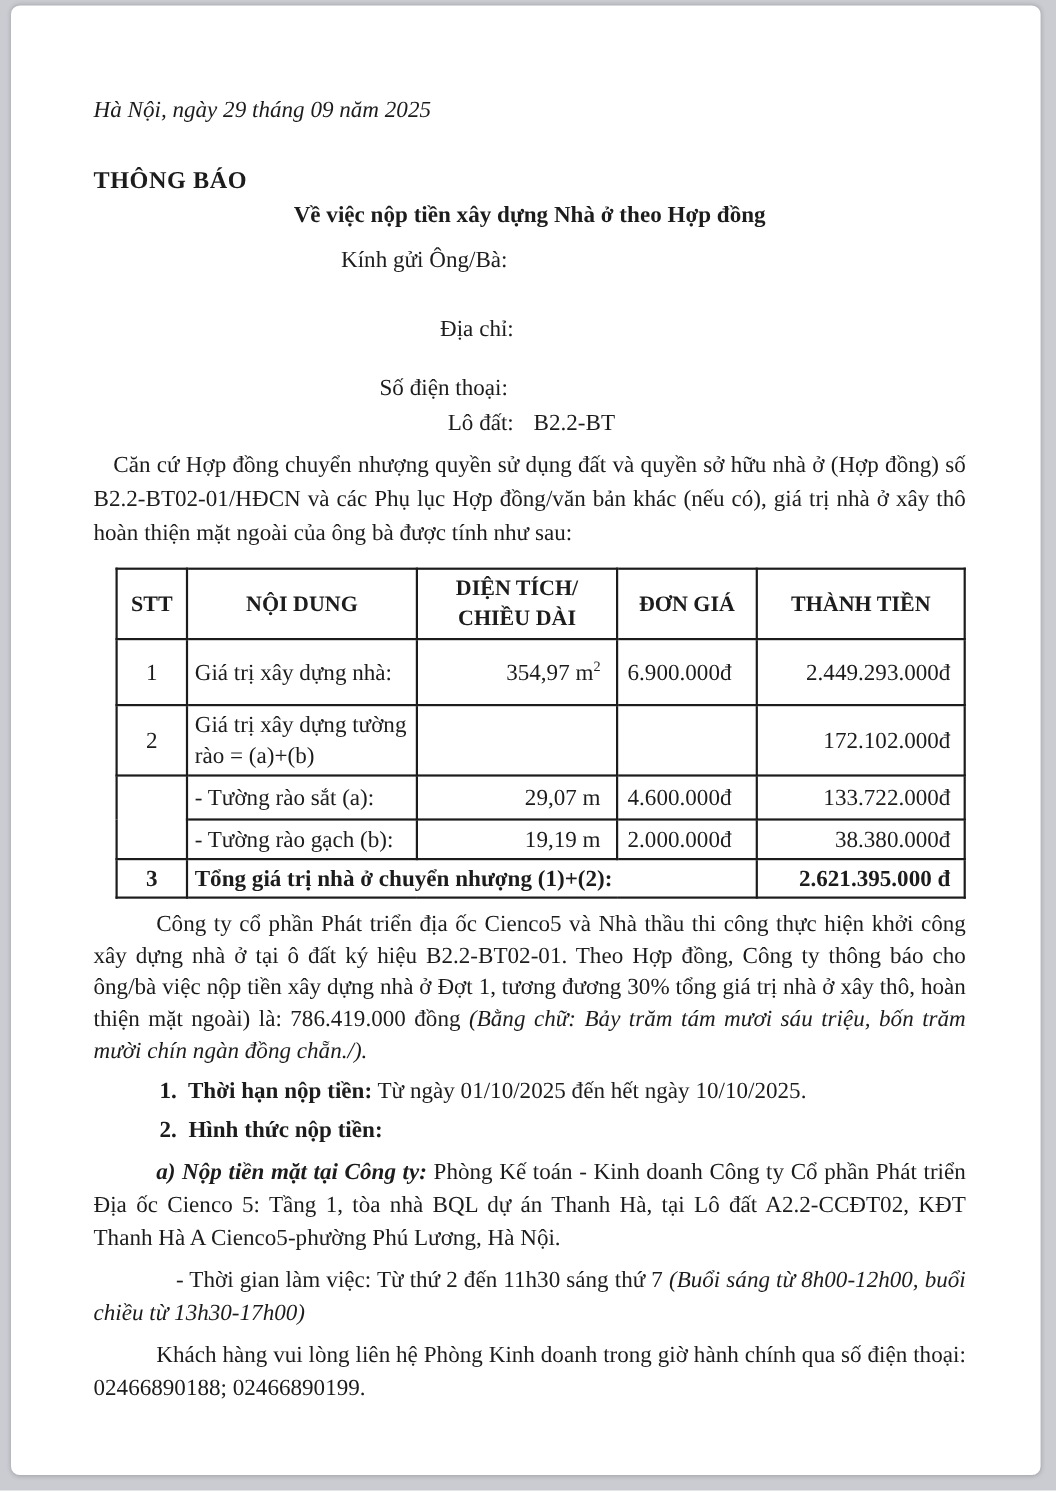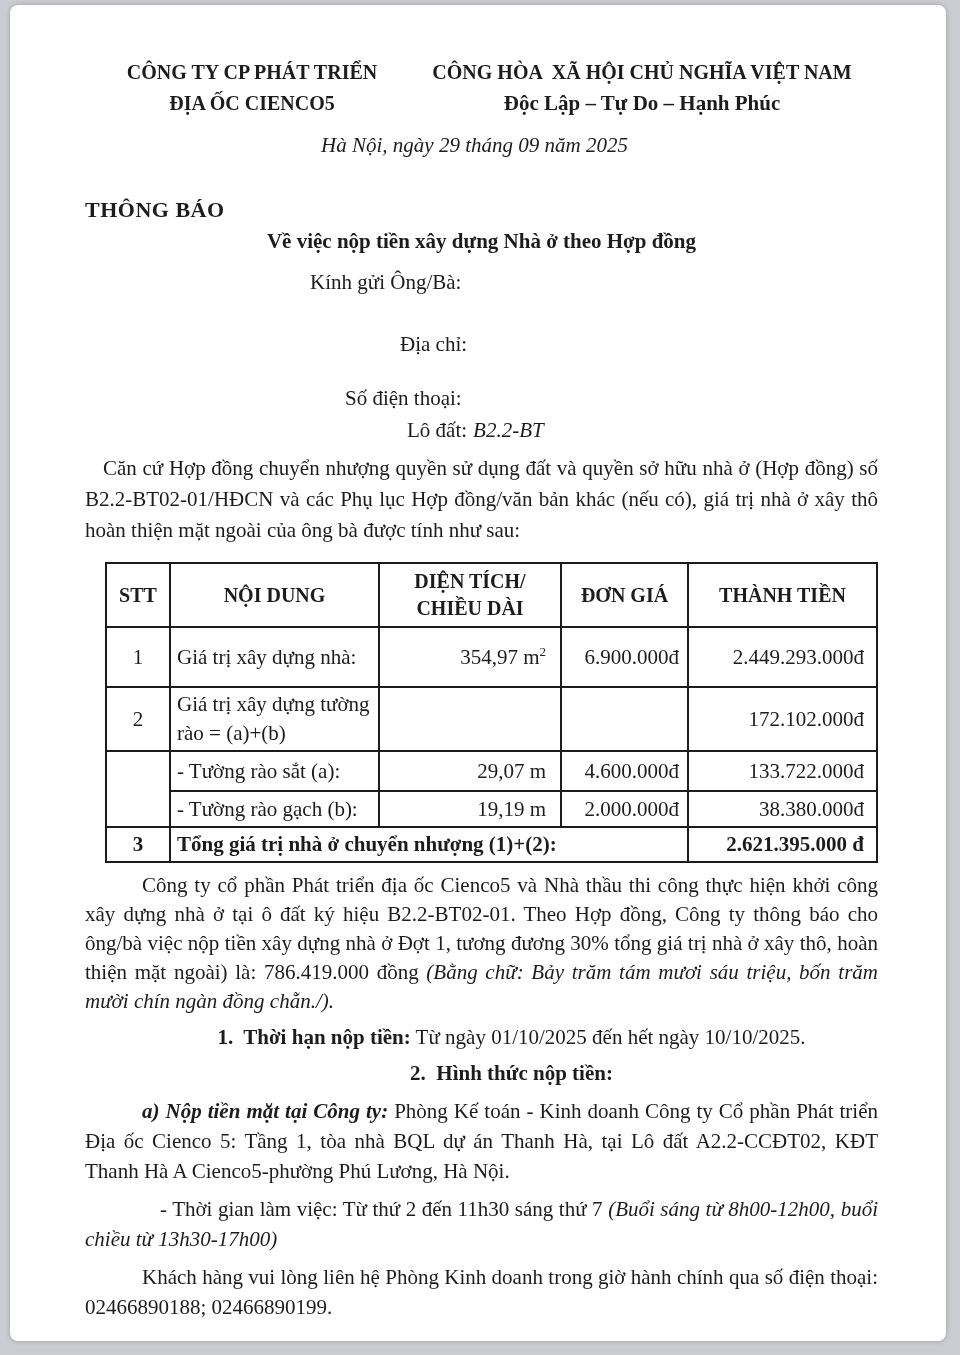--- a/index.html
+++ b/index.html
@@ -21,35 +21,35 @@
     padding:52px 68px 0 75px;
     overflow:hidden;
   }
   
   .letterhead { display:flex; align-items:flex-start; }
   .company-block { width:290px; margin-left:22px; text-align:center;
     font-weight:bold; font-size:20px; line-height:31px; }
   .republic-block { width:452px; margin-left:auto; margin-right:10px; text-align:center; font-weight:bold; }
   .republic-l1 { font-size:20px; line-height:31px; white-space:pre-wrap; }
   .republic-l2 { font-size:21px; line-height:31px; }
-  .place-date { margin-top:11px; text-align:center; padding-right:14px;
+  .place-date { margin-top:27px; text-align:left; padding-right:14px;
     font-style:italic; font-size:21px; line-height:30px; }
   
   .doc-heading { margin-top:34px; text-align:left; font-weight:bold;
     font-size:22px; line-height:32px; letter-spacing:0.5px; }
   .doc-subheading { text-align:center; font-weight:bold; font-size:21px; line-height:31px; }
   
   .line { font-size:21px; line-height:30px; }
   .greeting  { margin:10px 0 0 225px; }
   .addr-line { margin:32px 0 0 315px; }
   .phone-line{ margin:24px 0 0 260px; }
   .lot-line  { margin:2px 0 0 322px; }
-  .lot-value { margin-left:6px;font-style:italic; }
+  .lot-value { margin-left:18px; }
   
-  p { margin:0; font-size:21px;text-align:center; }
+  p { margin:0; font-size:21px; }
   .intro   { margin-top:8px;  text-align:justify; text-indent:18px; line-height:31px; }
   .notice  { margin-top:8px;  text-align:justify; text-indent:57px; line-height:29px; }
   .item    { margin-top:6px;  text-indent:60px; line-height:30px; }
   .item .lbl { font-weight:bold; white-space:pre-wrap; }
   .item-a  { margin-top:8px;  text-align:justify; text-indent:57px; line-height:30px; }
   .item-a .lbl { font-weight:bold; font-style:italic; }
   .hours   { margin-top:8px;  text-align:justify; text-indent:75px; line-height:30px; }
   .contact { margin-top:8px;  text-align:justify; text-indent:57px; line-height:30px; }
   i { font-style:italic; }
   
@@ -61,40 +61,30 @@
     line-height:27px; padding:4px 2px; }
   tr.hdr  { height:62px;margin-left:16px; }
   tr.r1   { height:60px; }
   tr.r2   { height:58px; }
   tr.r2a  { height:40px; }
   tr.r2b  { height:36px; }
   tr.rtot { height:34px; }
   .c-stt { text-align:center; }
   .c-content { line-height:29px; }
   .c-dim { text-align:right; padding-right:14px;padding-left:19px; }
-  .c-price { text-align:right; padding-right:8px; }
+  .c-price { text-align:right; padding-right:22px; }
   .c-amt { text-align:right; padding-right:12px; }
   tr.rtot td { font-weight:bold; }
   sup { font-size:13px; line-height:0; }
 </style>
 </head>
 <body>
 
 <div class="page">
 
-  <div class="letterhead">
-    <div class="company-block">
-      <div>CÔNG TY CP PHÁT TRIỂN</div>
-      <div>ĐỊA ỐC CIENCO5</div>
-    </div>
-    <div class="republic-block">
-      <div class="republic-l1">CÔNG HÒA  XÃ HỘI CHỦ NGHĨA VIỆT NAM</div>
-      <div class="republic-l2">Độc Lập – Tự Do – Hạnh Phúc</div>
-    </div>
-  </div>
 
   <div class="place-date">Hà Nội, ngày 29 tháng 09 năm 2025</div>
 
   <div class="doc-heading">THÔNG BÁO</div>
   <div class="doc-subheading">Về việc nộp tiền xây dựng Nhà ở theo Hợp đồng</div>
 
   <div class="line greeting">Kính gửi Ông/Bà:</div>
   <div class="line addr-line">Địa chỉ:</div>
   <div class="line phone-line">Số điện thoại:</div>
   <div class="line lot-line">

